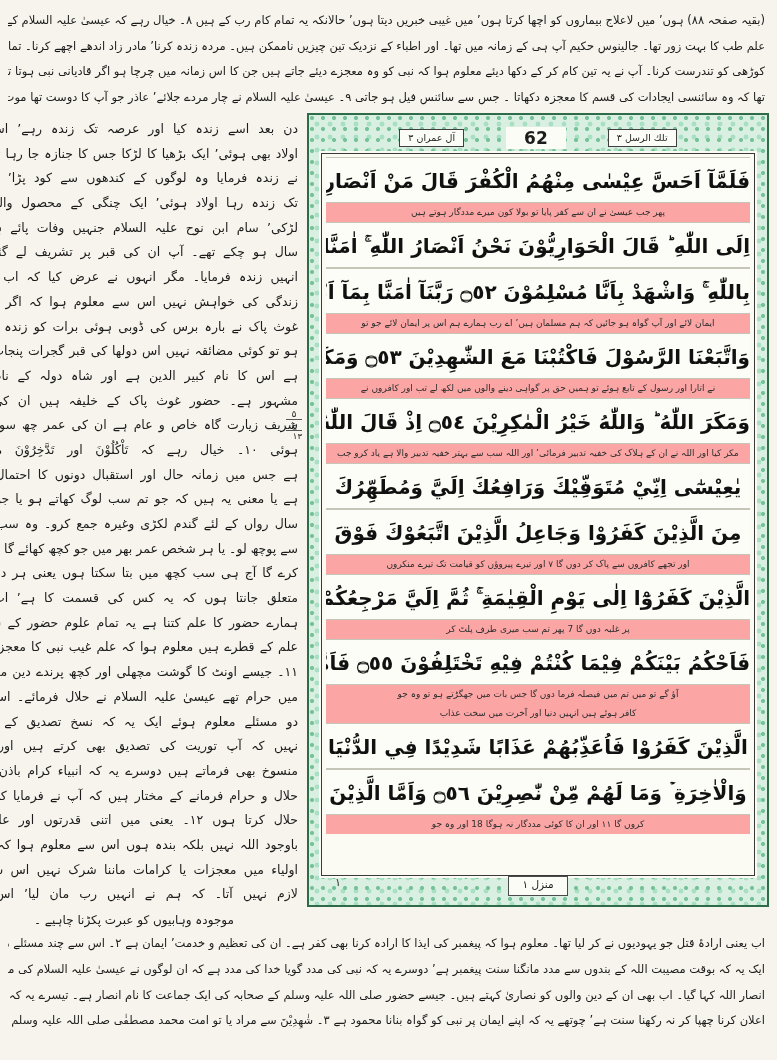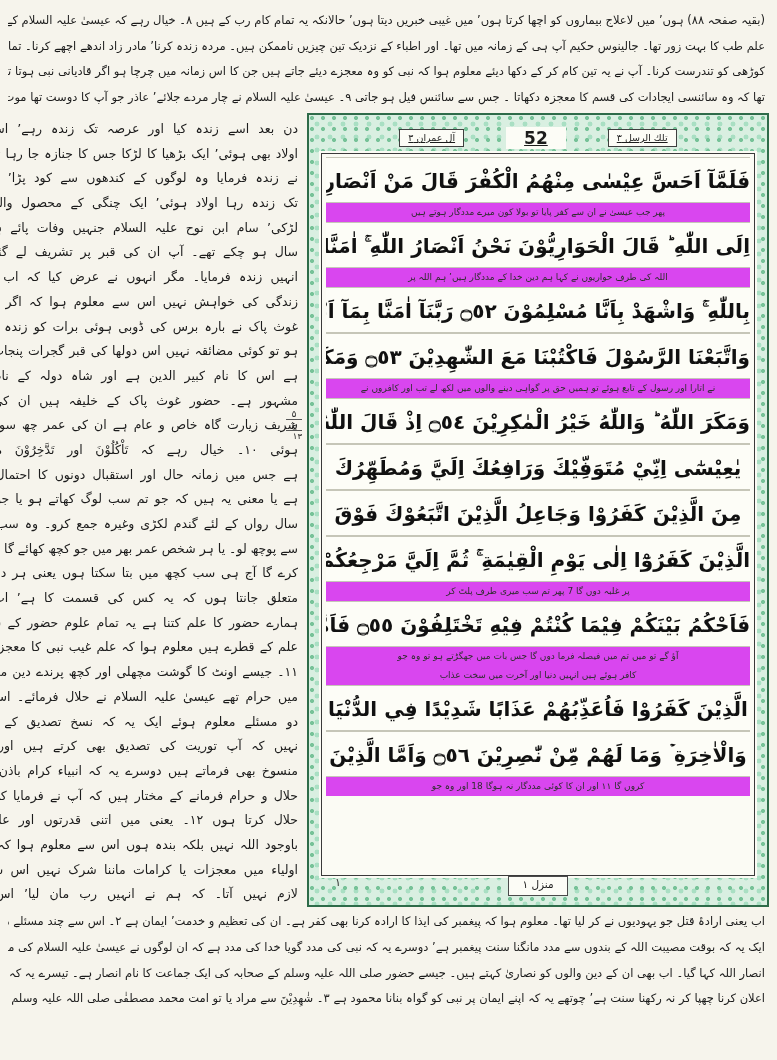--- a/index.html
+++ b/index.html
@@ -27,21 +27,21 @@
   .quran-box {
     width:462px; height:794px; flex:none; position:relative;
     border:2px solid #2e6b49;
     padding:11px 12px 20px 12px;
     background:
       radial-gradient(circle at 3px 3px, #77c298 1.8px, transparent 2.3px),
       radial-gradient(circle at 8px 9px, #a9dfc3 2.2px, transparent 2.7px),
       #d9efe1;
     background-size:11px 11px, 13px 13px, auto;
   }
-  .box-header { direction:ltr; display:flex; justify-content:center; align-items:center; gap:42px; height:24px; margin-bottom:3px;text-decoration:underline; }
+  .box-header { direction:ltr; display:flex; justify-content:center; align-items:center; gap:42px; height:24px; margin-bottom:3px; }
   .marker-cell {
     background:#fcfcf6; border:1px solid #3f3f3f;
     font-size:9.5px; line-height:14px; padding:1px 8px; white-space:nowrap;
   }
   .page-num-cell {
     background:#fcfcf6; font-size:17px; font-weight:bold; line-height:20px;
     padding:1px 18px; white-space:nowrap;
   }
   .quran-frame {
     background:#fbfbf4; border:1.5px solid #3a3a3a;
@@ -49,21 +49,21 @@
     padding:3px 4px; overflow:hidden; height:723px;
   }
   .q-line { white-space:nowrap; overflow:hidden; }
   .q-line.arabic {
     font-size:20px; font-weight:bold; height:46px; line-height:46px;
     text-align:center; border:1px solid #c6c6b8; border-right:0; border-left:0;
     background:#fdfdf7; color:#111;
   }
   .q-line.gloss {
     font-size:9px; height:19px; line-height:19px; color:#2e2e2e;
-    text-align:center; padding:0 4px; background:#d946ef;
+    text-align:center; padding:0 4px; background:#fca5a5;
   }
   .box-footer { height:20px; display:flex; justify-content:center; }
   .manzil-cell {
     background:#fcfcf6; border:1px solid #4a4a4a;
     font-size:10.5px; line-height:15px; padding:0 13px; white-space:nowrap;
   }
   .corner-num { position:absolute; left:26px; bottom:16px; font-size:11px; color:#333; }
 
   
   .left-col { flex:1; padding:4px 2px 0 2px; }
@@ -108,48 +108,50 @@
       <div class="c-line">کوڑھی کو تندرست کرنا۔ آپ نے یہ تین کام کر کے دکھا دیئے معلوم ہوا کہ نبی کو وہ معجزے دیئے جاتے ہیں جن کا اس زمانہ میں چرچا ہو اگر قادیانی نبی ہوتا تو چاہیے</div>
 
       <div class="c-line">تھا کہ وہ سائنسی ایجادات کی قسم کا معجزہ دکھاتا ۔ جس سے سائنس فیل ہو جاتی ۹۔ عیسیٰ علیہ السلام نے چار مردے جلائے’ عاذر جو آپ کا دوست تھا موت کے تین</div>
     </div>
 
   <div class="main">
 
     <div class="quran-box">
       <div class="box-header">
         <span class="marker-cell">آل عمران ٣</span>
-        <span class="page-num-cell">52</span>
+        <span class="page-num-cell">62</span>
         <span class="marker-cell">تلك الرسل ٣</span>
       </div>
       <div class="quran-frame">
 
           <div class="q-line arabic">فَلَمَّآ اَحَسَّ عِيْسٰى مِنْهُمُ الْكُفْرَ قَالَ مَنْ اَنْصَارِيْٓ</div>
 
           <div class="q-line gloss">پھر جب عیسیٰ نے ان سے کفر پایا تو بولا کون میرے مددگار ہوتے ہیں</div>
 
           <div class="q-line arabic">اِلَى اللّٰهِ ؕ قَالَ الْحَوَارِيُّوْنَ نَحْنُ اَنْصَارُ اللّٰهِ ۚ اٰمَنَّا</div>
 
-          <div class="q-line gloss">اللہ کی طرف حواریوں نے کہا ہم دین خدا کے مددگار ہیں’ ہم اللہ پر</div>
 
           <div class="q-line arabic">بِاللّٰهِ ۚ وَاشْهَدْ بِاَنَّا مُسْلِمُوْنَ ۝٥٢ رَبَّنَآ اٰمَنَّا بِمَآ اَنْزَلْتَ</div>
 
+          <div class="q-line gloss">ایمان لائے اور آپ گواہ ہو جائیں کہ ہم مسلمان ہیں’ اے رب ہمارے ہم اس پر ایمان لائے جو تو</div>
 
           <div class="q-line arabic">وَاتَّبَعْنَا الرَّسُوْلَ فَاكْتُبْنَا مَعَ الشّٰهِدِيْنَ ۝٥٣ وَمَكَرُوْا</div>
 
           <div class="q-line gloss">نے اتارا اور رسول کے تابع ہوئے تو ہمیں حق پر گواہی دینے والوں میں لکھ لے تب اور کافروں نے</div>
 
           <div class="q-line arabic">وَمَكَرَ اللّٰهُ ؕ وَاللّٰهُ خَيْرُ الْمٰكِرِيْنَ ۝٥٤ اِذْ قَالَ اللّٰهُ</div>
 
+          <div class="q-line gloss">مکر کیا اور اللہ نے ان کے ہلاک کی خفیہ تدبیر فرمائی’ اور اللہ سب سے بہتر خفیہ تدبیر والا ہے   یاد کرو جب</div>
 
           <div class="q-line arabic">يٰعِيْسٰٓى اِنِّيْ مُتَوَفِّيْكَ وَرَافِعُكَ اِلَيَّ وَمُطَهِّرُكَ</div>
 
 
           <div class="q-line arabic">مِنَ الَّذِيْنَ كَفَرُوْا وَجَاعِلُ الَّذِيْنَ اتَّبَعُوْكَ فَوْقَ</div>
 
+          <div class="q-line gloss">اور تجھے کافروں سے پاک کر دوں گا ۷ اور تیرے پیروؤں کو قیامت تک تیرے منکروں</div>
 
           <div class="q-line arabic">الَّذِيْنَ كَفَرُوْٓا اِلٰى يَوْمِ الْقِيٰمَةِ ۚ ثُمَّ اِلَيَّ مَرْجِعُكُمْ</div>
 
           <div class="q-line gloss">پر غلبہ دوں گا 7   پھر تم سب میری طرف پلٹ کر</div>
 
           <div class="q-line arabic">فَاَحْكُمُ بَيْنَكُمْ فِيْمَا كُنْتُمْ فِيْهِ تَخْتَلِفُوْنَ ۝٥٥ فَاَمَّا</div>
 
           <div class="q-line gloss">آؤ گے تو میں تم میں فیصلہ فرما دوں گا جس بات میں جھگڑتے ہو تو وہ جو</div>
 
           <div class="q-line gloss">کافر ہوئے ہیں انہیں دنیا اور آخرت میں سخت عذاب</div>
@@ -235,20 +237,21 @@
 
     <div class="ruku-marker">
       <span class="rk">۵</span>
       <span class="rk">ع</span>
       <span class="rk">۱۳</span>
     </div>
 
   </div>
 
   <div class="bottom-notes">
+    <div class="lead-line">موجودہ وہابیوں کو عبرت پکڑنا چاہیے ۔</div>
     <div>
 
         <div class="c-line">اب یعنی ارادۂ قتل جو یہودیوں نے کر لیا تھا۔ معلوم ہوا کہ پیغمبر کی ایذا کا ارادہ کرنا بھی کفر ہے۔ ان کی تعظیم و خدمت’ ایمان ہے ۲۔ اس سے چند مسئلے معلوم ہوئے</div>
 
         <div class="c-line">ایک یہ کہ بوقت مصیبت اللہ کے بندوں سے مدد مانگنا سنت پیغمبر ہے’ دوسرے یہ کہ نبی کی مدد گویا خدا کی مدد ہے کہ ان لوگوں نے عیسیٰ علیہ السلام کی مدد کی۔ مگر انہیں</div>
 
         <div class="c-line">انصار اللہ کہا گیا۔ اب بھی ان کے دین والوں کو نصاریٰ کہتے ہیں۔ جیسے حضور صلی اللہ علیہ وسلم کے صحابہ کی ایک جماعت کا نام انصار ہے۔ تیسرے یہ کہ اپنے ایمان کا</div>
 
         <div class="c-line">اعلان کرنا چھپا کر نہ رکھنا سنت ہے’ چوتھے یہ کہ اپنے ایمان پر نبی کو گواہ بنانا محمود ہے ۳۔ شٰهِدِيْنَ سے مراد یا تو امت محمد مصطفٰی صلی اللہ علیہ وسلم ہے جو قیامت میں</div>
       </div>

